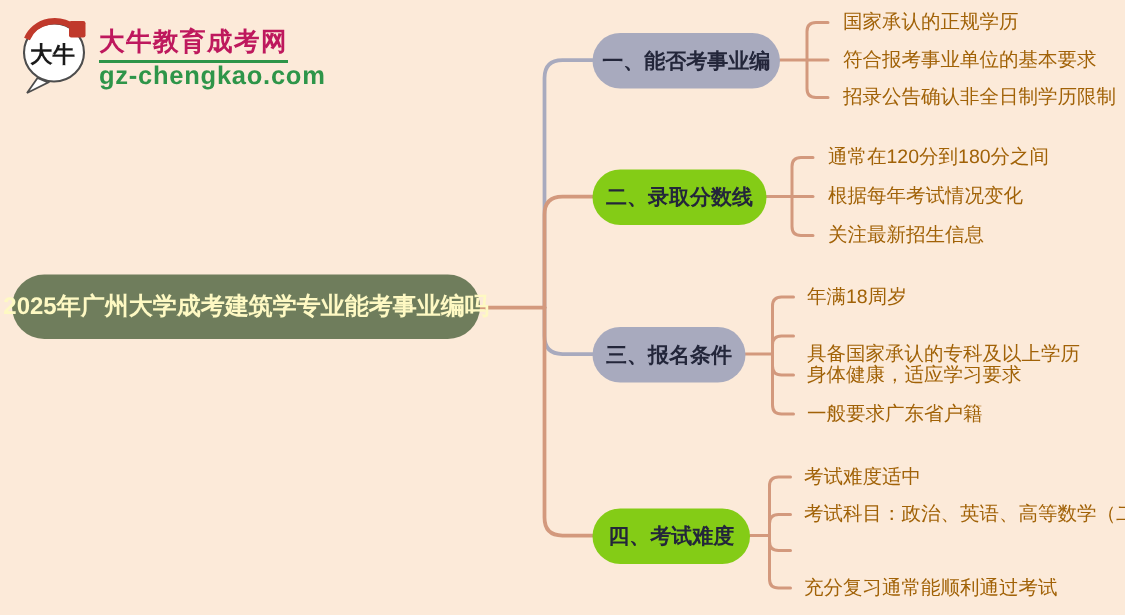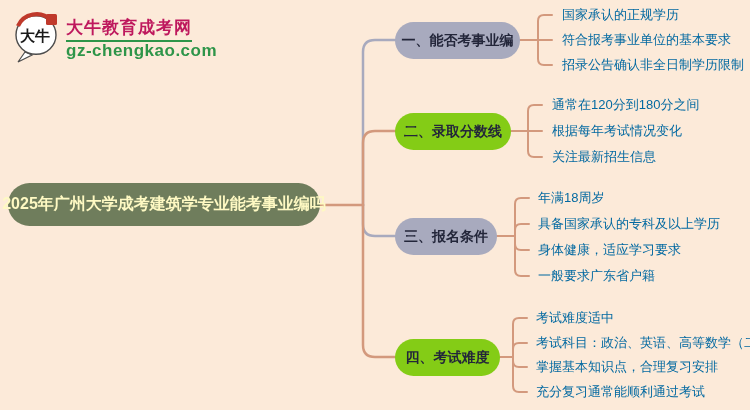--- a/index.html
+++ b/index.html
@@ -58,21 +58,21 @@
   .pill-gray { background: #a8aabe; }
   .pill-tan  { background: #84cc16; }
   #branch-pill-1 { left: 395px; top: 22px;  width: 125px; font-family: Liberation Mono, monospace; }
   #branch-pill-2 { left: 395px; top: 113px; width: 116px; }
   #branch-pill-3 { left: 395px; top: 218px; width: 102px; }
   #branch-pill-4 { left: 395px; top: 339px; width: 105px; }
   
   .leaf {
     position: absolute;
     transform: translateY(-52%);
-    font-size: 13px; color: #0369a1;
+    font-size: 13px; color: #a16207;
     white-space: nowrap; line-height: 16px;
   }
 </style>
 </head>
 <body>
 
 <div id="stage">
 
   <svg id="connector-layer" viewBox="0 0 750 410" fill="none">
 
@@ -138,22 +138,21 @@
 
   <div class="leaf" style="left:562px; top:15px;">国家承认的正规学历</div>
   <div class="leaf" style="left:562px; top:40px;">符合报考事业单位的基本要求</div>
   <div class="leaf" style="left:562px; top:65px;">招录公告确认非全日制学历限制</div>
 
   <div class="leaf" style="left:552px; top:105px;">通常在120分到180分之间</div>
   <div class="leaf" style="left:552px; top:131px;">根据每年考试情况变化</div>
   <div class="leaf" style="left:552px; top:157px;">关注最新招生信息</div>
 
   <div class="leaf" style="left:538px; top:198px;">年满18周岁</div>
-  <div class="leaf" style="left:538px; top:224px;">具备国家承认的专科及以上学历</div>
+  <div class="leaf" style="left:538px; top:236px;">具备国家承认的专科及以上学历</div>
   <div class="leaf" style="left:538px; top:250px;font-family:Liberation Serif, serif;">身体健康，适应学习要求</div>
   <div class="leaf" style="left:538px; top:276px;">一般要求广东省户籍</div>
 
   <div class="leaf" style="left:536px; top:318px;">考试难度适中</div>
   <div class="leaf" style="left:536px; top:343px;">考试科目：政治、英语、高等数学（二）</div>
-  <div class="leaf" style="left:536px; top:367px;">掌握基本知识点，合理复习安排</div>
   <div class="leaf" style="left:536px; top:392px;">充分复习通常能顺利通过考试</div>
 
 </div>
 
 </body></html>

